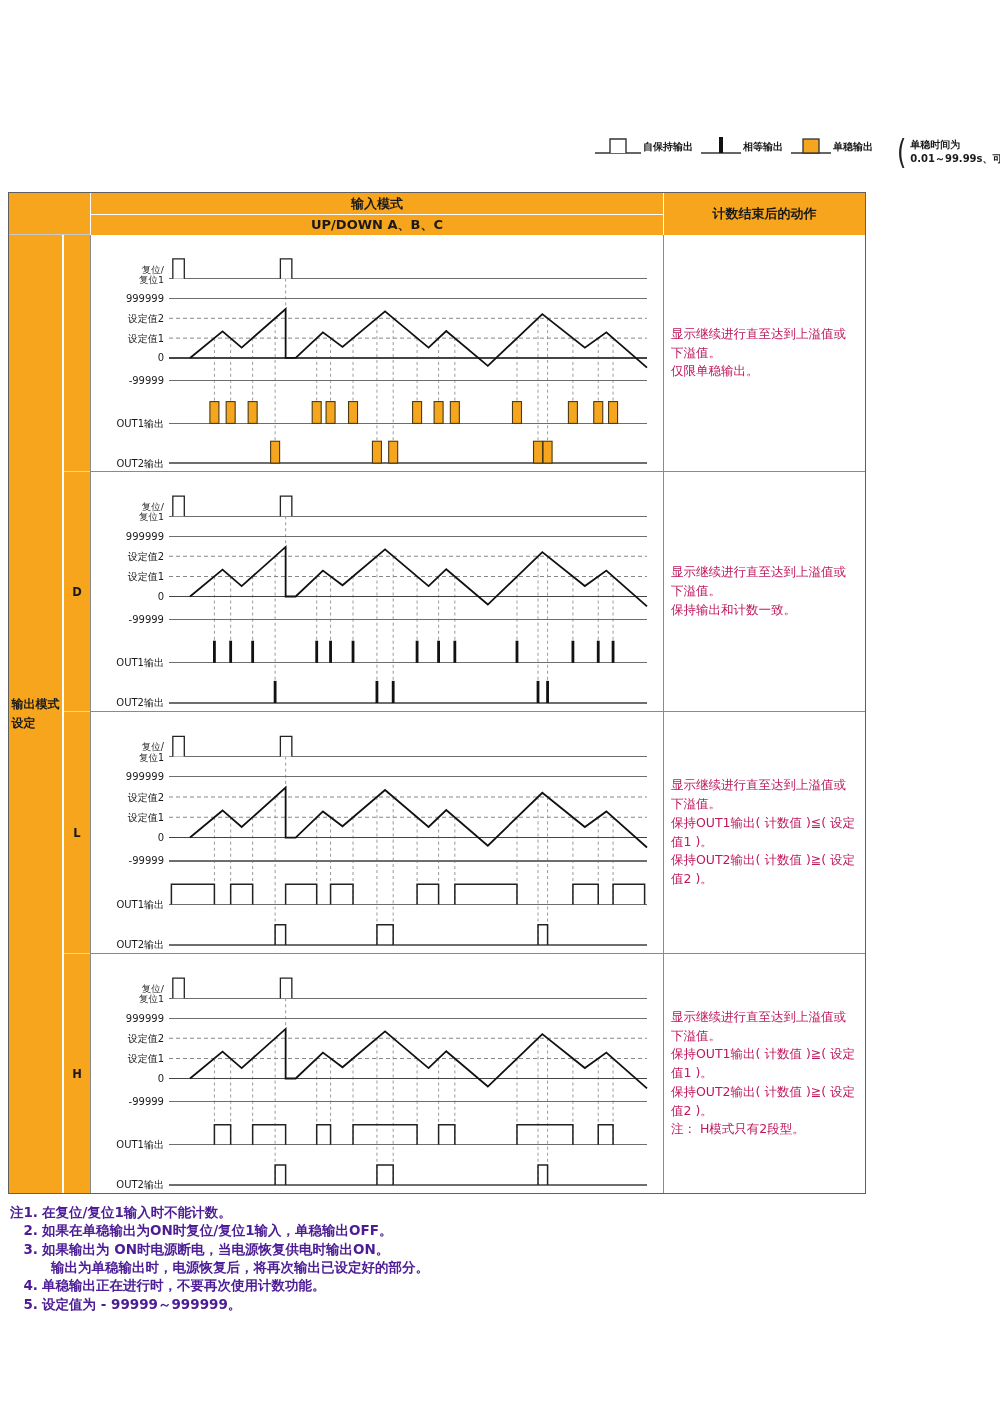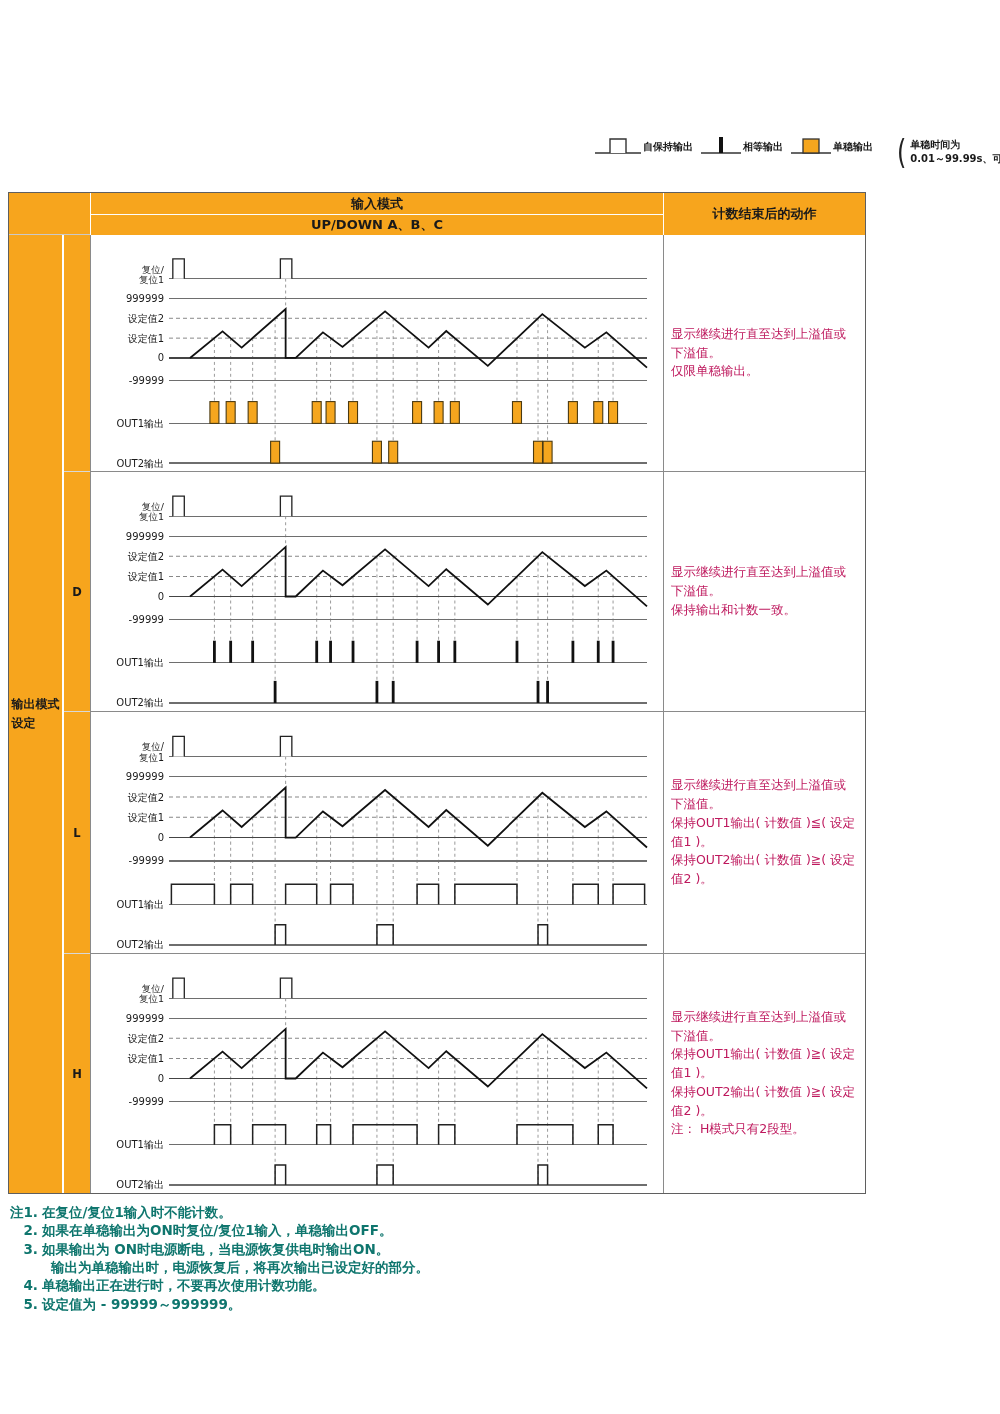--- a/index.html
+++ b/index.html
@@ -33,21 +33,21 @@
   .mode-cell{left:55px;width:26px;display:flex;align-items:center;justify-content:center;
              font-size:11.5px;font-weight:bold;border-top:1px solid #d8d8d8;}
   .diag-cell{left:81px;width:573px;background:#fff;border-left:1px solid #8a8a8a;border-top:1px solid #8a8a8a;}
   .diag-cell svg{display:block;width:100%;height:100%;}
   .desc-cell{left:654px;width:202px;border-left:1px solid #8a8a8a;border-top:1px solid #8a8a8a;
              display:flex;flex-direction:column;justify-content:center;padding:6px 7px;}
   .desc-cell p{margin:0;font-size:12.5px;font-weight:500;line-height:1.5;color:#be185d;}
 
   
   .notes{position:absolute;left:2px;top:1203px;width:640px;}
-  .note-row{display:flex;font-size:13.5px;font-weight:600;line-height:1.36;color:#0f766e;}
+  .note-row{display:flex;font-size:13.5px;font-weight:600;line-height:1.36;color:#4c1d95;}
   .note-num{width:36px;flex:0 0 36px;text-align:right;padding-right:4px;white-space:nowrap;}
   .note-text{white-space:nowrap;}
   .note-cont .note-text{padding-left:9px;}
 </style>
 </head>
 <body>
 
 <div class="page">
 
   <div class="legend">

